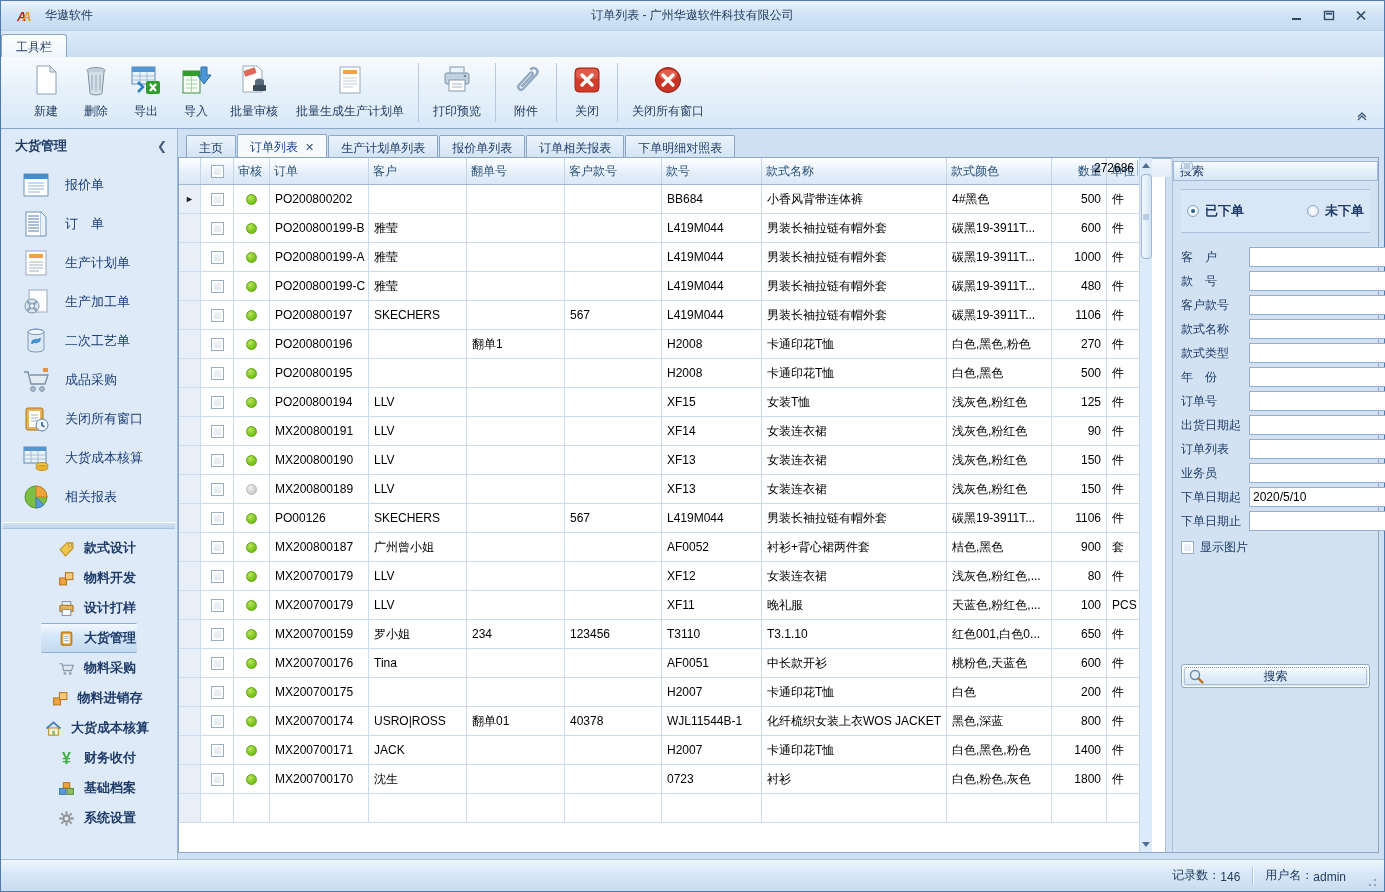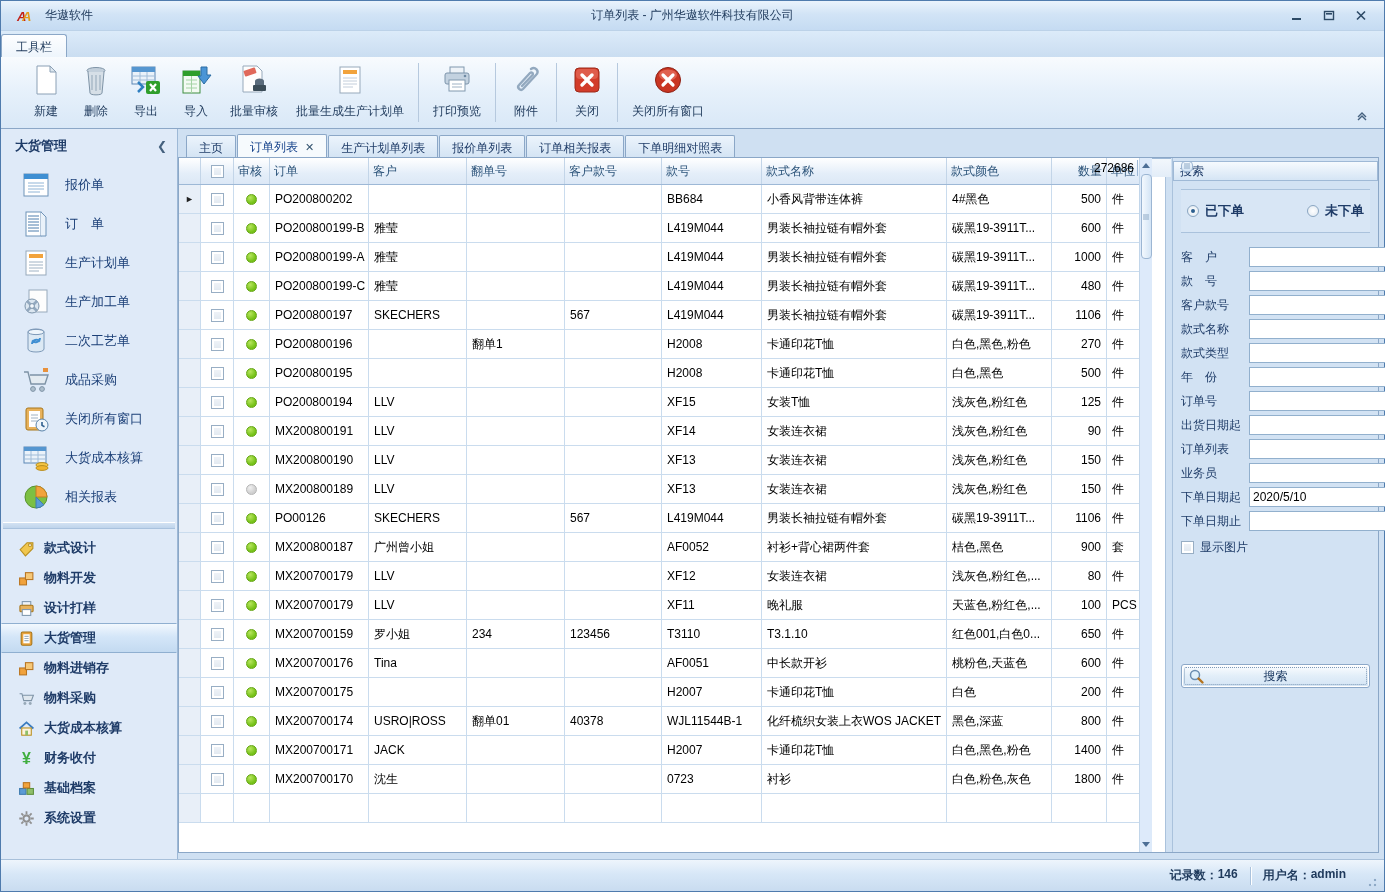--- a/index.html
+++ b/index.html
@@ -34,21 +34,21 @@
 
   
   .sidebar { width:177px; flex:0 0 177px; background:#dfeaf8; border-right:1px solid #9db8d6; display:flex; flex-direction:column; }
   .sb-header { height:34px; flex:0 0 34px; display:flex; align-items:center; padding:0 10px 0 14px; font-weight:bold; font-size:13px; color:#1f3c68; }
   .sb-collapse { margin-left:auto; color:#44607e; font-size:12px; cursor:default; }
   .sb-items { padding:2px 0 0 0; }
   .sb-item { height:39px; display:flex; align-items:center; padding-left:20px; cursor:default; color:#1b3f77; font-size:13px; }
   .sb-item .ico { width:30px; height:30px; margin-right:14px; display:inline-flex; }
   .sb-item .ico svg { width:30px; height:30px; }
   .sb-split { height:7px; margin:6px 2px 4px; border-top:1px solid #ffffff; background:linear-gradient(#d3e2f3,#bfd4eb); border-bottom:1px solid #a9c2de; }
-  .sb-nav { display:flex; flex-direction:column; }
+  .sb-nav { display:flex; flex-direction:column;align-items:center; }
   .nav-item { height:30px; display:flex; align-items:center; padding-left:16px; font-weight:bold; font-size:13px; color:#1f3c68; cursor:default; border:1px solid transparent; }
   .nav-item .ico { width:17px; height:17px; margin-right:9px; display:inline-flex; }
   .nav-item .ico svg { width:17px; height:17px; }
   .nav-item.selected { background:linear-gradient(#f2f8fe,#d4e6f8 45%,#c3daf1); border-top:1px solid #8fafd0; border-bottom:1px solid #8fafd0; }
 
   
   .workspace { flex:1; display:flex; flex-direction:column; min-width:0; padding:5px 5px 6px 0; }
   .doctabs { height:23px; flex:0 0 23px; display:flex; padding-left:8px; align-items:flex-end; }
   .doctab { height:22px; padding:3px 12px 0; margin-right:1px; background:linear-gradient(#ecf4fc,#d4e4f4); border:1px solid #8ba7c7; border-bottom:none; border-radius:2px 2px 0 0; color:#1f3c68; display:flex; align-items:center; gap:7px; cursor:default; }
   .doctab.active { background:#f6fafd; height:23px; color:#15428b; position:relative; z-index:2; }
@@ -116,21 +116,21 @@
   .field-ctl { flex:1; display:flex; height:20px; }
   .field-input { flex:1; min-width:0; border:1px solid #92b0cd; background:#fff; padding:0 3px; font:inherit; color:#000; height:20px; }
   .chk-row { display:flex; align-items:center; gap:6px; margin-top:6px; color:#1f3c68; cursor:default; }
   .search-btn { margin-top:108px; height:24px; border:1px solid #8ca8c8; border-radius:3px; background:linear-gradient(#fdfeff,#e2eef9 50%,#d3e4f4); display:flex; align-items:center; justify-content:center; position:relative; cursor:default; box-shadow:inset 0 0 0 1px #fff; }
   .search-btn .inner-dots { position:absolute; inset:2px; border:1px dotted #7d99b8; border-radius:2px; }
   .search-btn .mag { position:absolute; left:6px; top:3px; width:17px; height:17px; }
   .search-btn span.lbl { color:#17355e; }
 
   
   .statusbar { height:32px; flex:0 0 32px; background:linear-gradient(#eef5fc,#d7e7f7 45%,#c9dcf0); border-top:1px solid #a8c0da; display:flex; align-items:center; justify-content:flex-end; padding-right:4px; color:#1e395b; }
-  .status-seg { display:flex; align-items:flex-start; padding:0 12px;font-weight:bold; }
+  .status-seg { display:flex; align-items:flex-end; padding:0 12px; }
   .status-sep { width:1px; height:18px; background:#aac2dc; box-shadow:1px 0 0 #fff; }
   .resize-grip { width:14px; height:14px; margin:10px 2px 0 6px; background:
     radial-gradient(circle at 11px 11px,#8ea9c6 1.2px,transparent 1.6px),
     radial-gradient(circle at 11px 6px,#8ea9c6 1.2px,transparent 1.6px),
     radial-gradient(circle at 6px 11px,#8ea9c6 1.2px,transparent 1.6px); }
 </style>
 </head>
 <body>
 
 <div class="window">
@@ -427,35 +427,35 @@
                 <rect x="3" y="1.8" width="10" height="12.6" rx="1.4" fill="#e8a33c" stroke="#a8761a"></rect>
                 <rect x="5" y="4" width="6" height="8.5" fill="#fff"></rect>
                 <path d="M6 6h4M6 8h4M6 10h4" stroke="#9fb2c4" fill="none"></path>
               </svg>
             </span>
             <span>大货管理</span>
           </div>
           <div class="nav-item">
             <span class="ico">
               <svg viewBox="0 0 16 16">
-                <rect x="1.5" y="7.5" width="6.5" height="6.5" fill="#f0a23c" stroke="#b9741f"></rect>
-                <rect x="7" y="2.5" width="7" height="6.5" fill="#f6c878" stroke="#b9741f"></rect>
-              </svg>
-            </span>
-            <span>物料进销存</span>
-          </div>
-          <div class="nav-item">
-            <span class="ico">
-              <svg viewBox="0 0 16 16">
                 <path d="M1.5 3.5h2.2l1.7 6.5h7.2l1.9-5H4.5" fill="#dfe7ee" stroke="#7e93a6"></path>
                 <circle cx="6.5" cy="12.8" r="1.4" fill="#98a9b8"></circle>
                 <circle cx="11.5" cy="12.8" r="1.4" fill="#98a9b8"></circle>
               </svg>
             </span>
             <span>物料采购</span>
+          </div>
+          <div class="nav-item">
+            <span class="ico">
+              <svg viewBox="0 0 16 16">
+                <rect x="1.5" y="7.5" width="6.5" height="6.5" fill="#f0a23c" stroke="#b9741f"></rect>
+                <rect x="7" y="2.5" width="7" height="6.5" fill="#f6c878" stroke="#b9741f"></rect>
+              </svg>
+            </span>
+            <span>物料进销存</span>
           </div>
           <div class="nav-item">
             <span class="ico">
               <svg viewBox="0 0 16 16">
                 <path d="M1.5 8L8 2.2 14.5 8" fill="none" stroke="#3a7bbf" stroke-width="1.6"></path>
                 <rect x="3.5" y="7.5" width="9" height="6.8" fill="#fdf3dd" stroke="#b98f1f"></rect>
                 <rect x="6.8" y="10" width="2.6" height="4.3" fill="#8fbf6a"></rect>
               </svg>
             </span>
             <span>大货成本核算</span>

